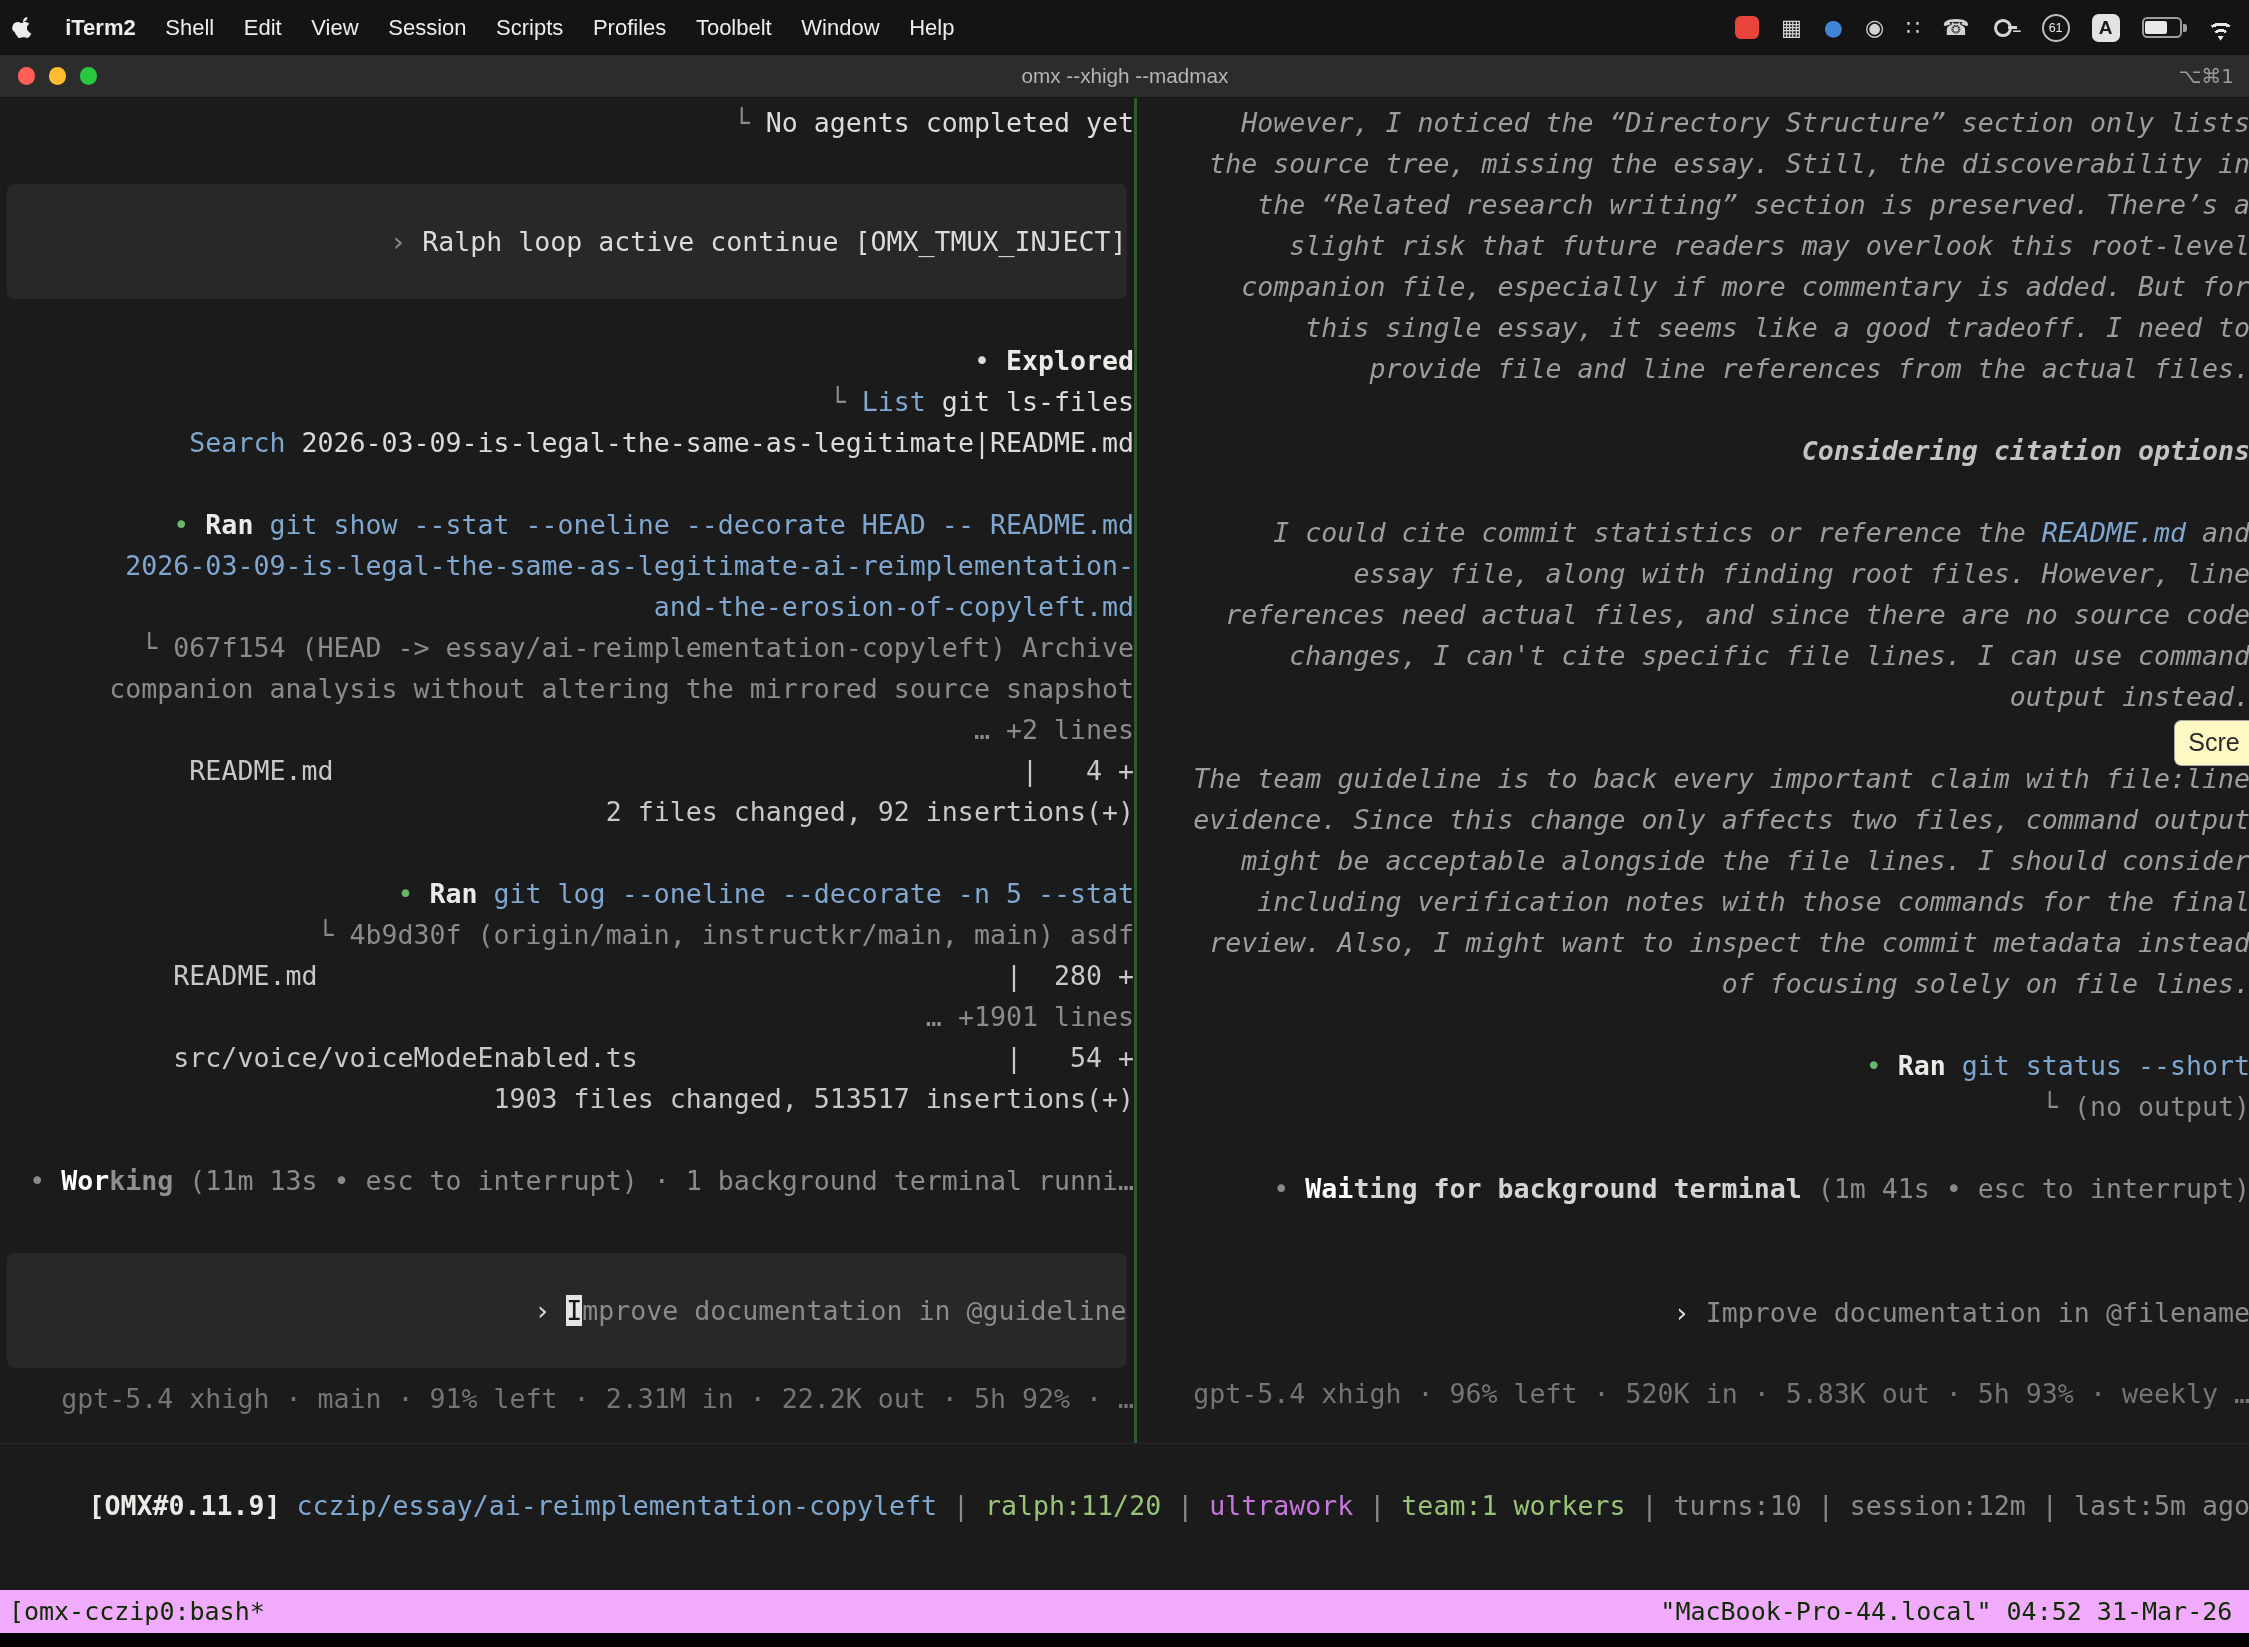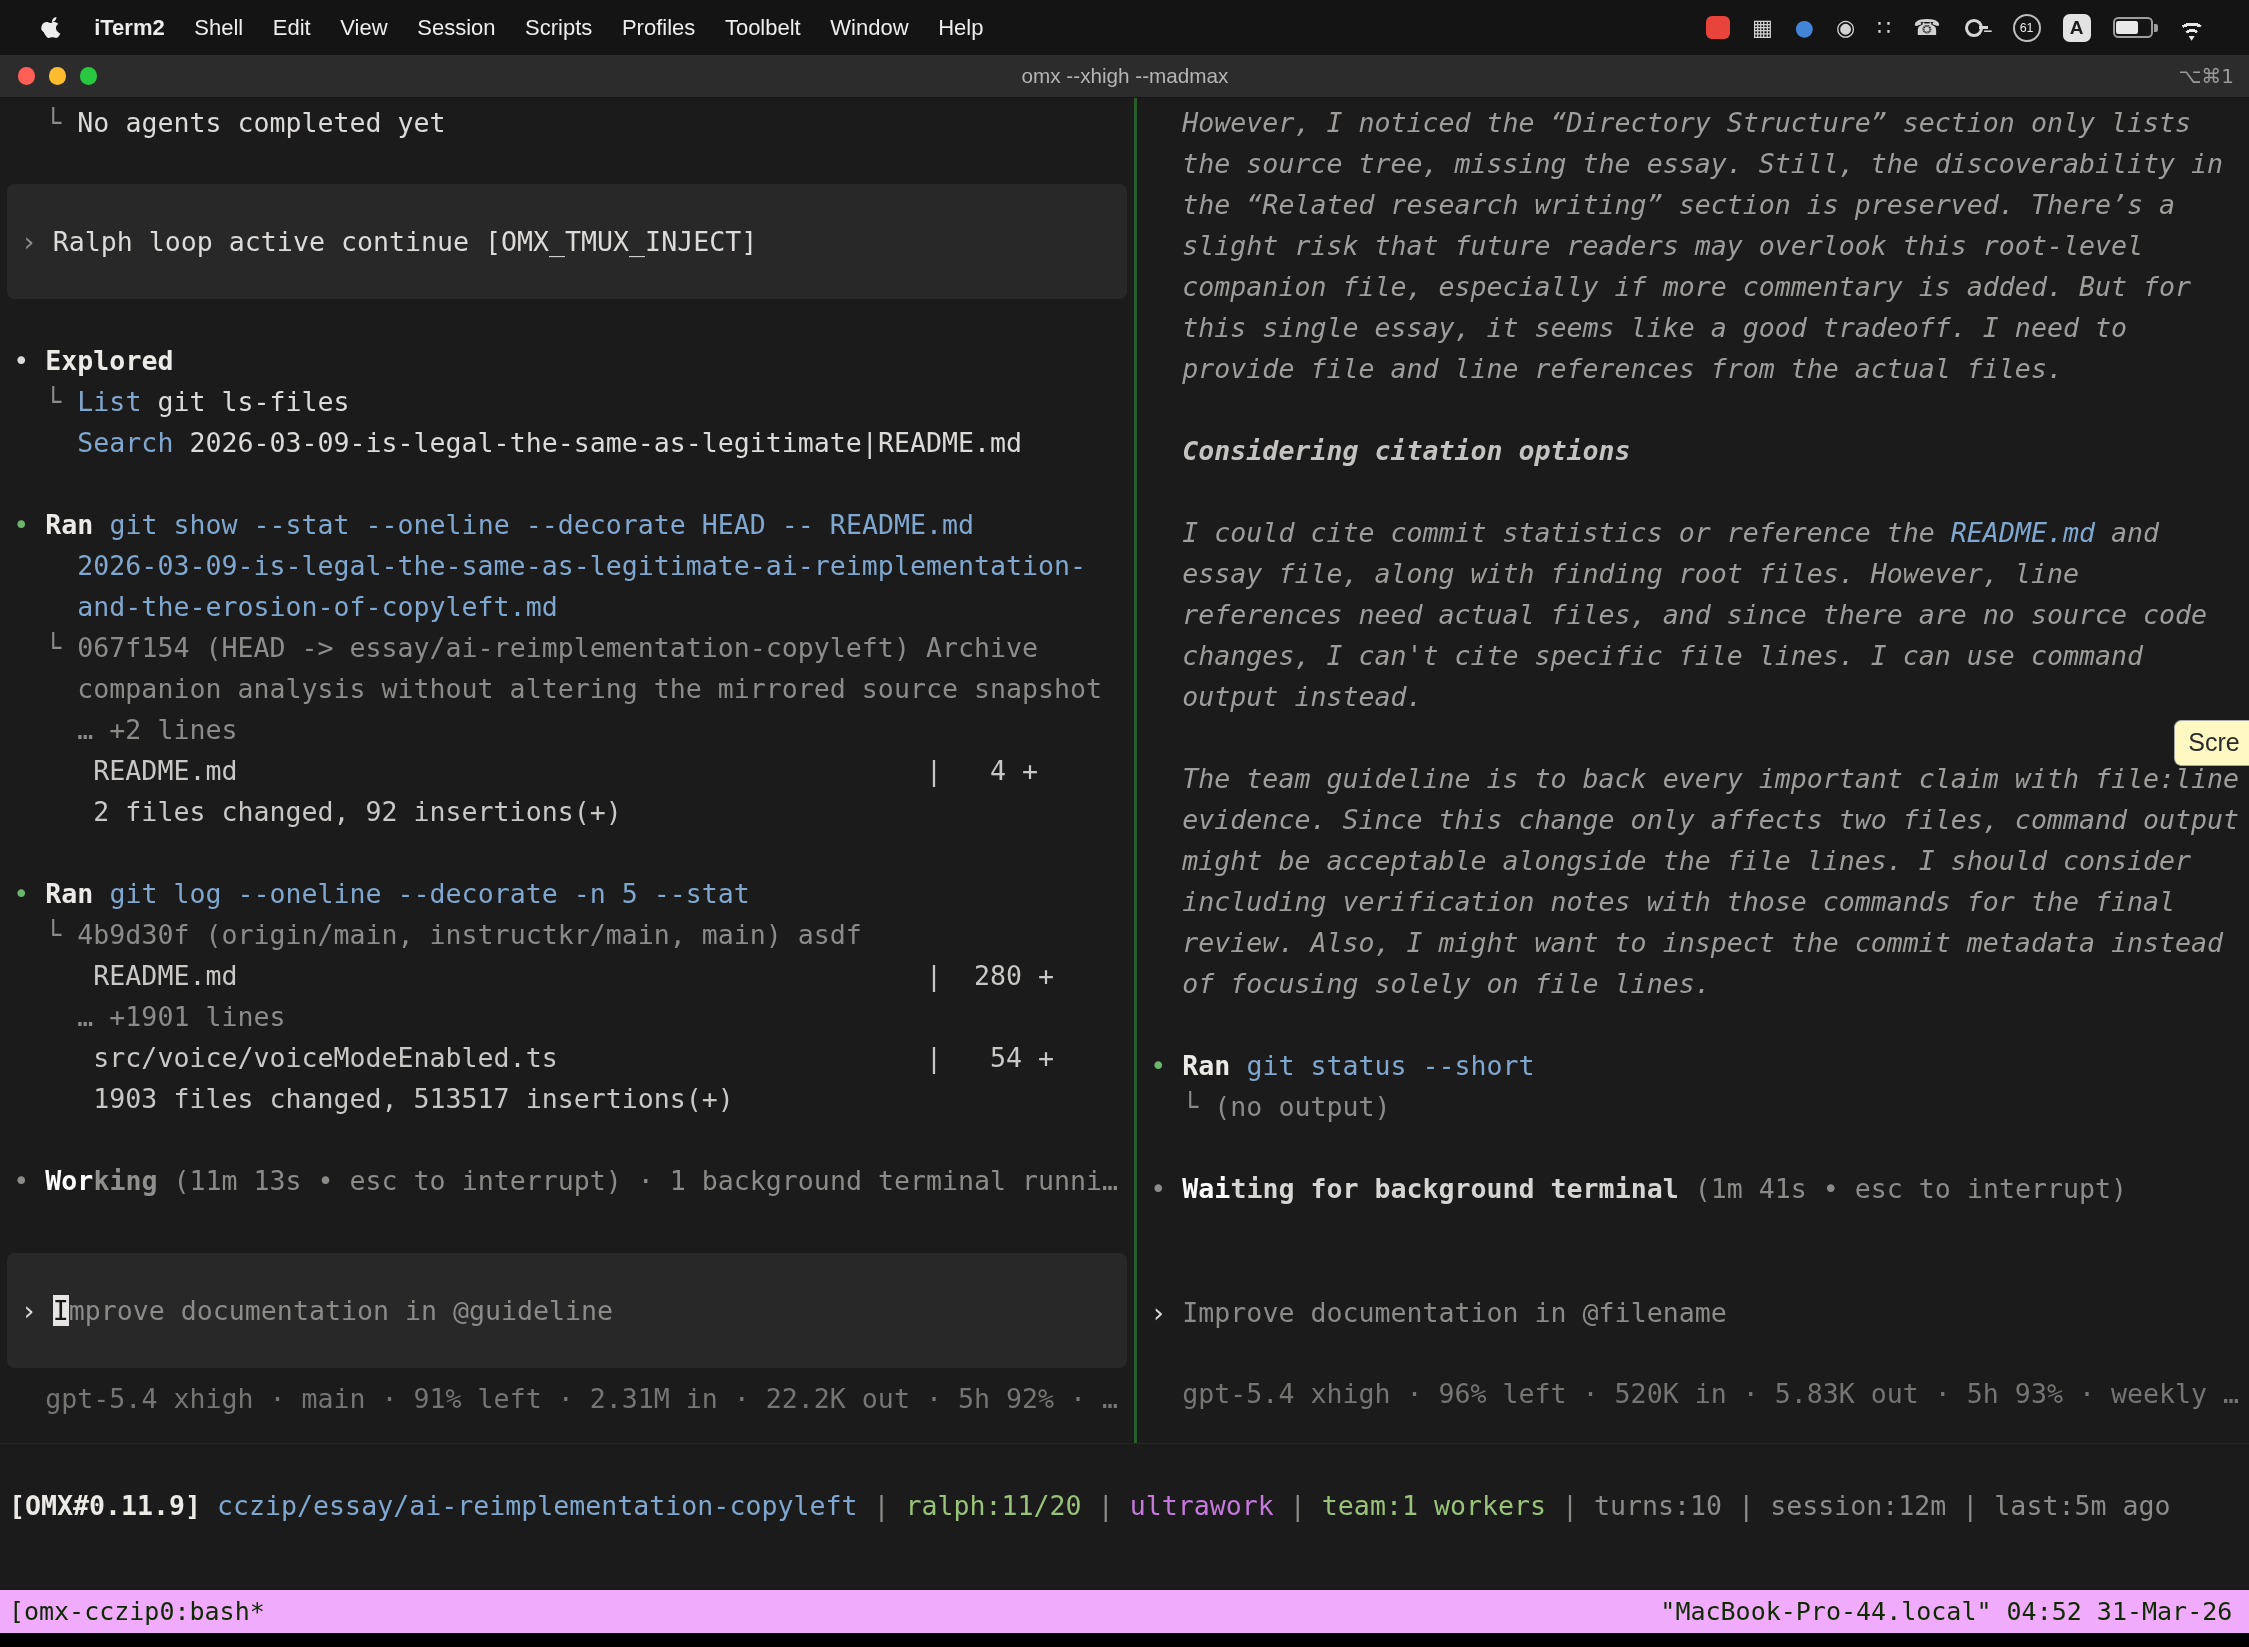--- a/index.html
+++ b/index.html
@@ -2,21 +2,21 @@
 <html style="font-size:11.8px"><head>
 <meta charset="utf-8">
 <style>
   * { margin:0; padding:0; box-sizing:border-box; }
   html,body { width:2250px; height:1648px; background:#000; overflow:hidden; }
   .screen { position:relative; width:2250px; height:1648px; display:flex; flex-direction:column;
             background:#1b1b1b; font-family:"DejaVu Sans Mono", monospace; }
 
   
   .menubar { height:55px; flex:none; background:#141414; display:flex; align-items:center;
-             padding:0 37px; color:#ededed; font-family:"Liberation Sans", sans-serif; font-size:22px; }
+             padding:0 8px; color:#ededed; font-family:"Liberation Sans", sans-serif; font-size:22px; }
   .apple { display:flex; align-items:center; padding:0 16px 0 4.4px; }
   .menu-items { display:flex; align-items:center; }
   .menu-item { padding:0 14.8px; white-space:nowrap; }
   .menu-item.app { font-weight:bold; }
   .mb-right { margin-left:auto; display:flex; align-items:center; gap:22px; padding-right:4.4px; }
   .mbi { display:flex; align-items:center; justify-content:center; color:#d2d2d2; font-size:22px;
          font-family:"DejaVu Sans", sans-serif; }
   .mbi-red-square { width:23.6px; height:23.6px; background:#e8443c; border-radius:5.9px; }
   .mbi-badge { width:28px; height:28px; border:2.2px solid #bdbdbd; border-radius:50%; }
   .mbi-badge .mbi-text { font-size:12.5px; color:#e8e8e8; font-family:"Liberation Sans", sans-serif; }
@@ -49,21 +49,21 @@
                   font-family:"DejaVu Sans", sans-serif; }
 
   
   .terminal { flex:1; position:relative; background:#1b1b1b; overflow:hidden; }
   .panes { display:flex; height:1346px; border-bottom:1.5px solid #262626; }
   .pane { padding-top:4.4px; overflow:hidden; }
   .pane.left { width:1134px; flex:none; }
   .pane.right { flex:1; }
   .divider { width:3px; flex:none; background:#2a5c2c; }
 
-  .line { font-size:26.6px; line-height:41px; white-space:pre; padding-left:13.3px; color:#d6d5d3; }
+  .line { font-size:26.6px; line-height:41px; white-space:pre; padding-left:13.3px; color:#d6d5d3;text-align:right; }
   .line.i2 { padding-left:calc(13.3px + 2ch); }
   .line.i4 { padding-left:calc(13.3px + 4ch); }
   .blank { height:41px; }
   .tbox { background:#282828; border-radius:7.4px; margin:0 7.4px; padding:37px 0; }
 
   .w   { color:#dcdbd9; }
   .bw  { color:#eceae7; font-weight:bold; }
   .d   { color:#8b8b89; }
   .dd  { color:#757573; }
   .cmd { color:#7fa7cf; }

